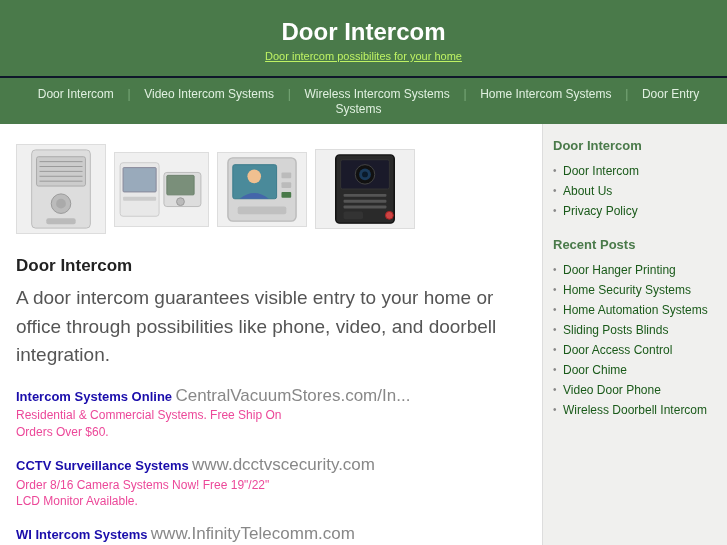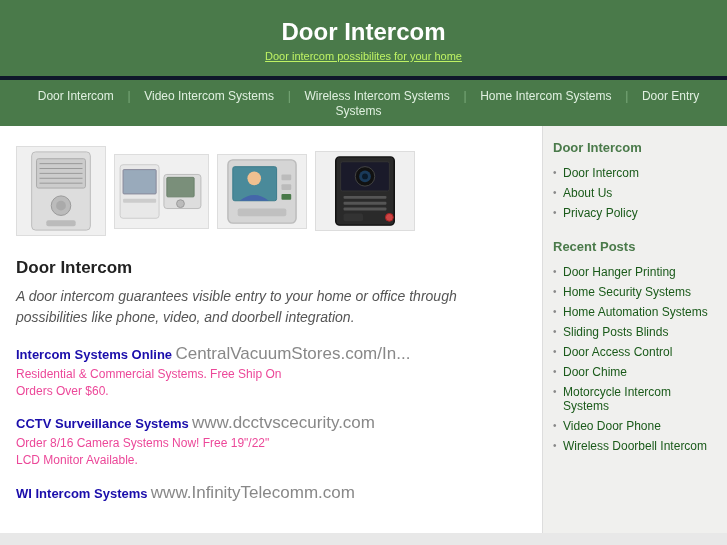--- a/index.html
+++ b/index.html
@@ -19,21 +19,21 @@
     #header .tagline {
       color: #bef264;
       font-size: 11px;
       margin-top: 4px;
       text-decoration: underline;
     }
 
     
     #nav {
       background-color: #4a7a4a;
-      border-top: 4px solid #0f172a;
+      border-top: 2px solid #0f172a;
       text-align: center;
       padding: 8px 0;
     }
     #nav a {
       color: #e0f0e0;
       text-decoration: none;
       font-size: 12px;
       padding: 0 10px;
     }
     .nav-sep {
@@ -84,23 +84,22 @@
     
     .device-svg { width: 100%; height: 100%; }
 
     #main h2 {
       font-size: 17px;
       font-weight: bold;
       color: #222;
       margin-bottom: 8px;
     }
     #main .description {
-      font-style: italic;
       color: #555;
-      font-size: 14px;
+      font-size: 19px;
       margin-bottom: 14px;
       line-height: 1.5;
     }
 
     
     .ad-block {
       margin-bottom: 12px;
       font-size: 12px;
       line-height: 1.4;
     }
@@ -297,23 +296,20 @@
         <li>
           <a href="#">Sliding Posts Blinds</a>
         </li>
         <li>
           <a href="#">Door Access Control</a>
         </li>
         <li>
           <a href="#">Door Chime</a>
         </li>
         <li>
-          <a href="#">Motorcycle Intercom Systems</a>
-        </li>
-        <li>
           <a href="#">Video Door Phone</a>
         </li>
         <li>
           <a href="#">Wireless Doorbell Intercom</a>
         </li>
       </ul>
 
     </div>
 
   </div>

